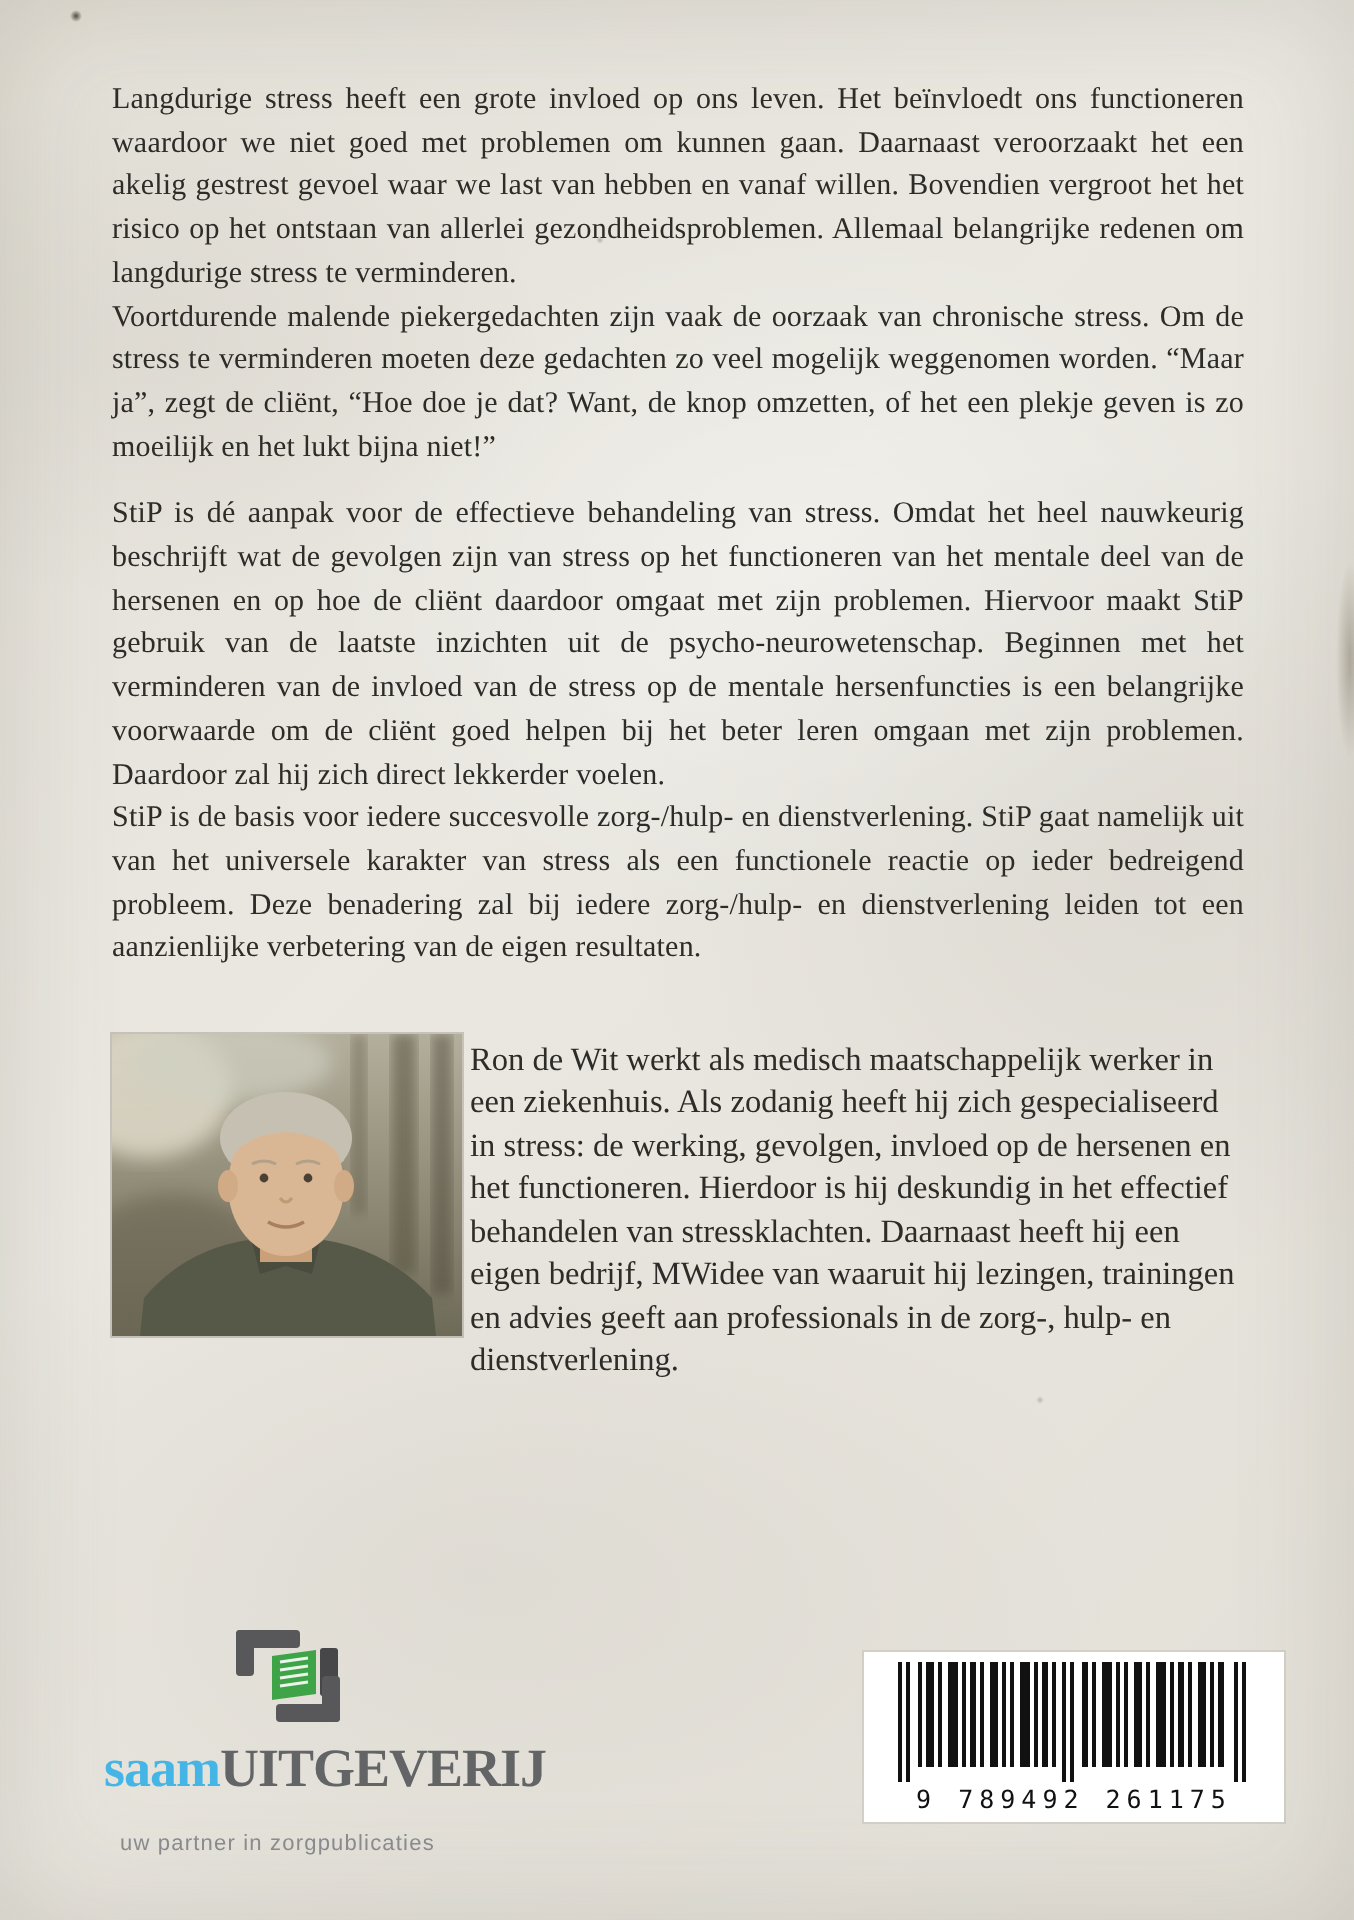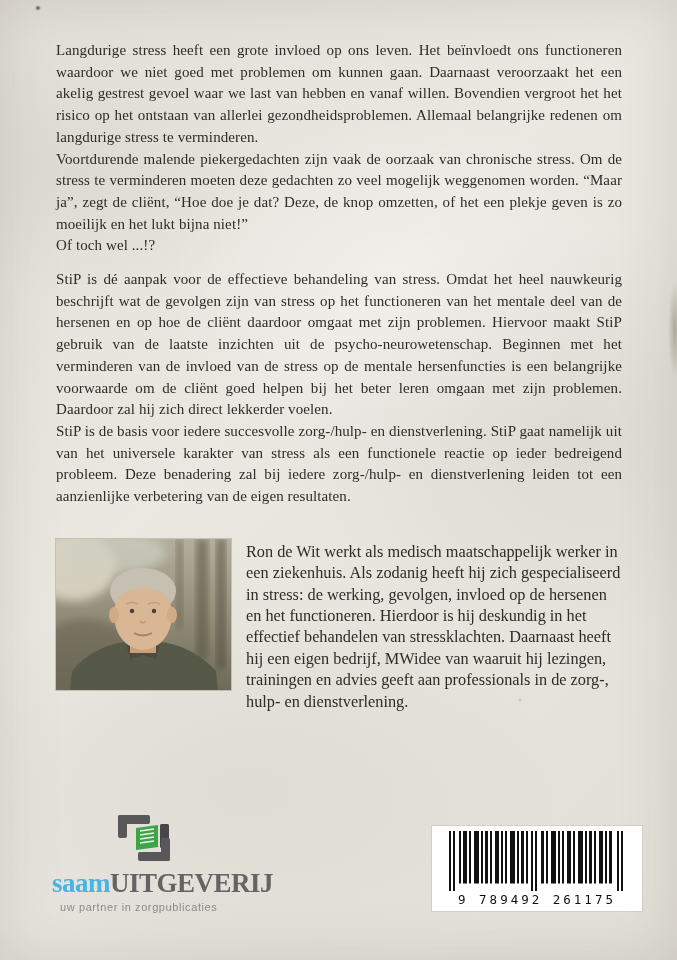--- a/index.html
+++ b/index.html
@@ -35,21 +35,21 @@
     margin: 0;
     font-size: 15px;
     line-height: 21.7px;
     text-align: justify;
     letter-spacing: 0.1px;
   }
   .single-line { text-align: left; }
   .gap-before { margin-top: 12px; }
   .bio-row {
     display: flex;
-    gap: 15px;
+    gap: 4px;
     margin-top: 31px;
     align-items: flex-start;
   }
   .photo {
     flex: none;
     width: 175px;
     height: 151px;
     overflow: hidden;
     box-shadow: 0 0 0 1px rgba(90,85,70,0.25);
   }
@@ -75,21 +75,21 @@
     letter-spacing: -0.5px;
     white-space: nowrap;
   }
   .wordmark .saam { color: #45b5e6; }
   .wordmark .uitg { color: #636466; text-transform: uppercase; }
   .tagline {
     font-family: "Liberation Sans", "DejaVu Sans", sans-serif;
     font-size: 11px;
     letter-spacing: 0.6px;
     color: #8a8a8c;
-    margin-top: 2px;
+    margin-top: 16px;
     margin-left: 8px;
   }
   
   .barcode-box {
     position: absolute;
     right: 35px;
     top: 826px;
     width: 210px;
     height: 85px;
     background: #ffffff;
@@ -107,22 +107,21 @@
     white-space: nowrap;
   }
 </style>
 </head>
 <body>
 
 <div class="page">
 
   <div class="content">
     <p class="body-text">Langdurige stress heeft een grote invloed op ons leven. Het beïnvloedt ons functioneren waardoor we niet goed met problemen om kunnen gaan. Daarnaast veroorzaakt het een akelig gestrest gevoel waar we last van hebben en vanaf willen. Bovendien vergroot het het risico op het ontstaan van allerlei gezondheidsproblemen. Allemaal belangrijke redenen om langdurige stress te verminderen.</p>
-    <p class="body-text">Voortdurende malende piekergedachten zijn vaak de oorzaak van chronische stress. Om de stress te verminderen moeten deze gedachten zo veel mogelijk weggenomen worden. “Maar ja”, zegt de cliënt, “Hoe doe je dat? Deze, de knop omzetten, of het een plekje geven is zo moeilijk en het lukt bijna niet!”</p>
-    <p class="body-text single-line">Of toch wel ...!?</p>
+    <p class="body-text">Voortdurende malende piekergedachten zijn vaak de oorzaak van chronische stress. Om de stress te verminderen moeten deze gedachten zo veel mogelijk weggenomen worden. “Maar ja”, zegt de cliënt, “Hoe doe je dat? Want, de knop omzetten, of het een plekje geven is zo moeilijk en het lukt bijna niet!”</p>
     <p class="body-text gap-before">StiP is dé aanpak voor de effectieve behandeling van stress. Omdat het heel nauwkeurig beschrijft wat de gevolgen zijn van stress op het functioneren van het mentale deel van de hersenen en op hoe de cliënt daardoor omgaat met zijn problemen. Hiervoor maakt StiP gebruik van de laatste inzichten uit de psycho-neurowetenschap. Beginnen met het verminderen van de invloed van de stress op de mentale hersenfuncties is een belangrijke voorwaarde om de cliënt goed helpen bij het beter leren omgaan met zijn problemen. Daardoor zal hij zich direct lekkerder voelen.</p>
     <p class="body-text">StiP is de basis voor iedere succesvolle zorg-/hulp- en dienstverlening. StiP gaat namelijk uit van het universele karakter van stress als een functionele reactie op ieder bedreigend probleem. Deze benadering zal bij iedere zorg-/hulp- en dienstverlening leiden tot een aanzienlijke verbetering van de eigen resultaten.</p>
 
     <div class="bio-row">
       <div class="photo">
         <svg width="175" height="151" viewBox="0 0 175 151" xmlns="http://www.w3.org/2000/svg">
           <defs>
             <linearGradient id="bgGrad" x1="0" y1="0" x2="0" y2="1">
               <stop offset="0" stop-color="#b4ae9c"></stop>
               <stop offset="0.55" stop-color="#8f8a76"></stop>

